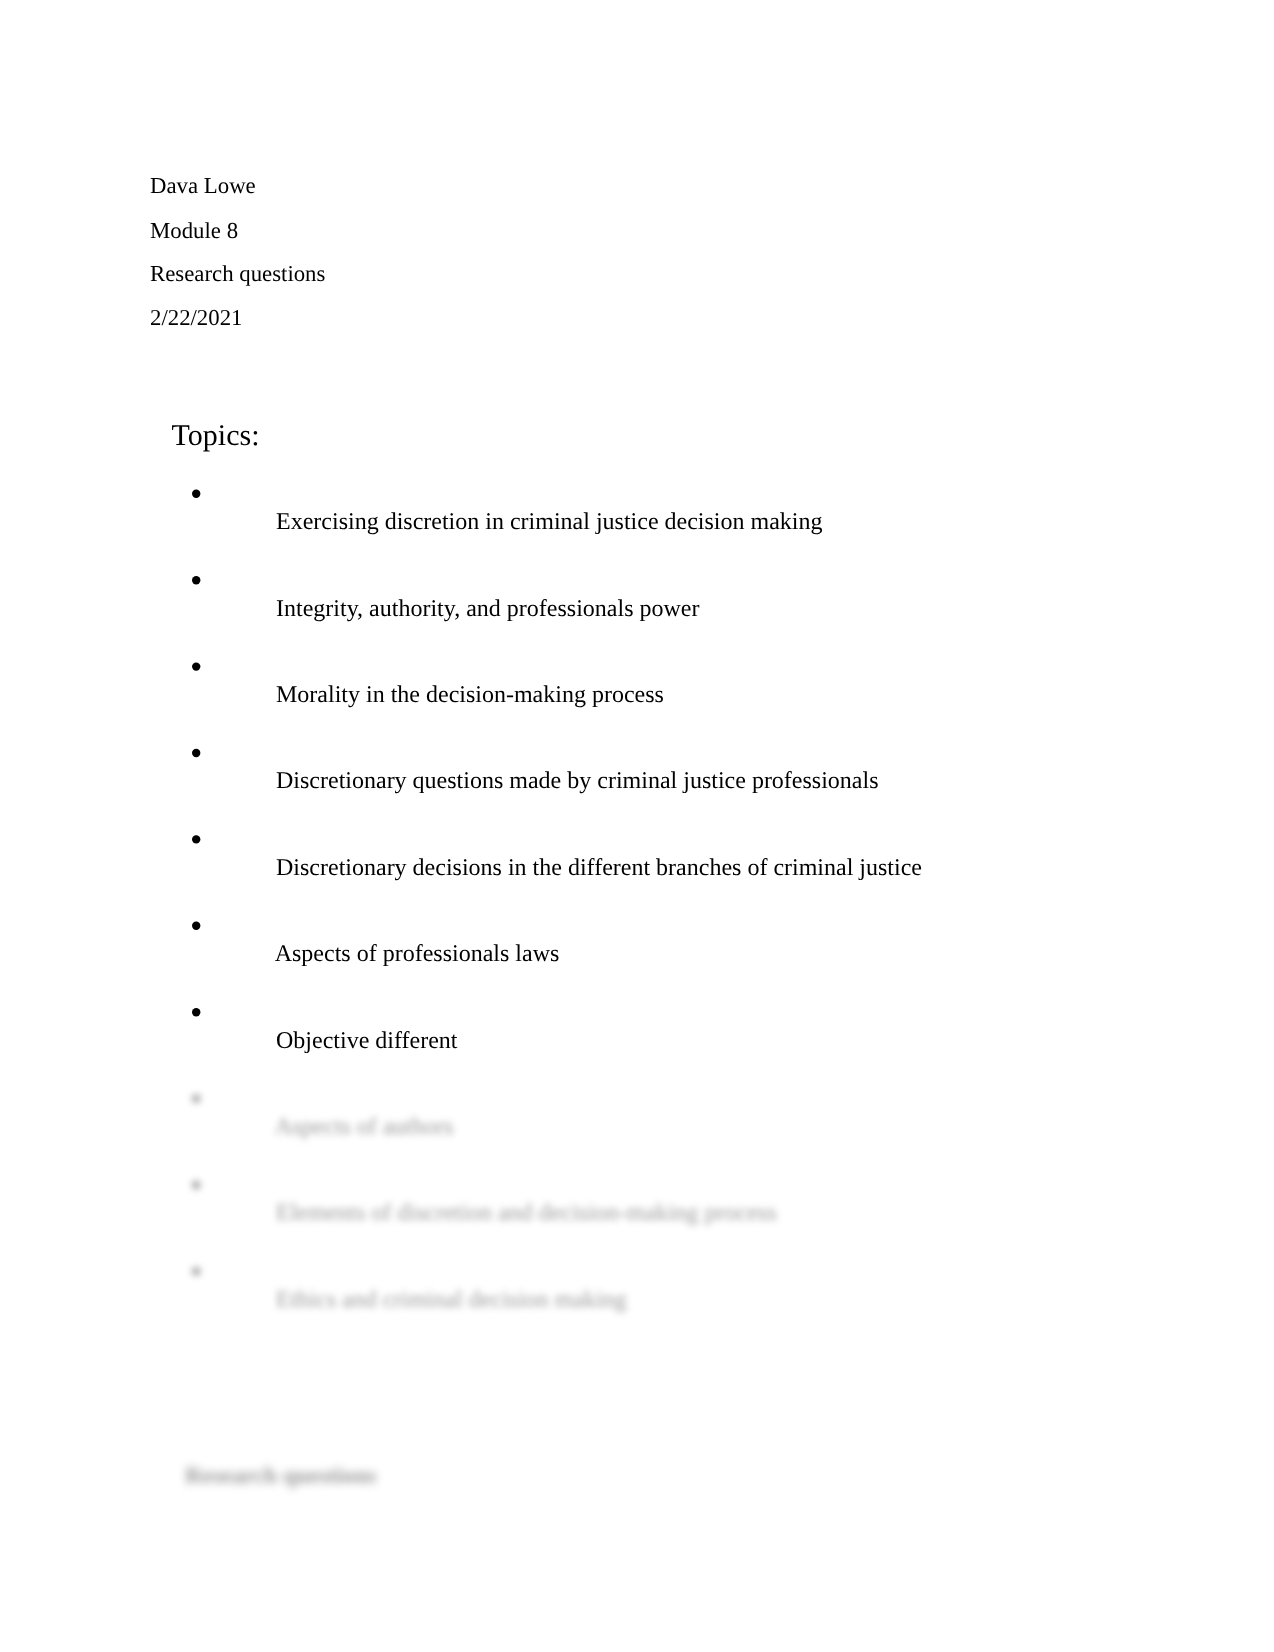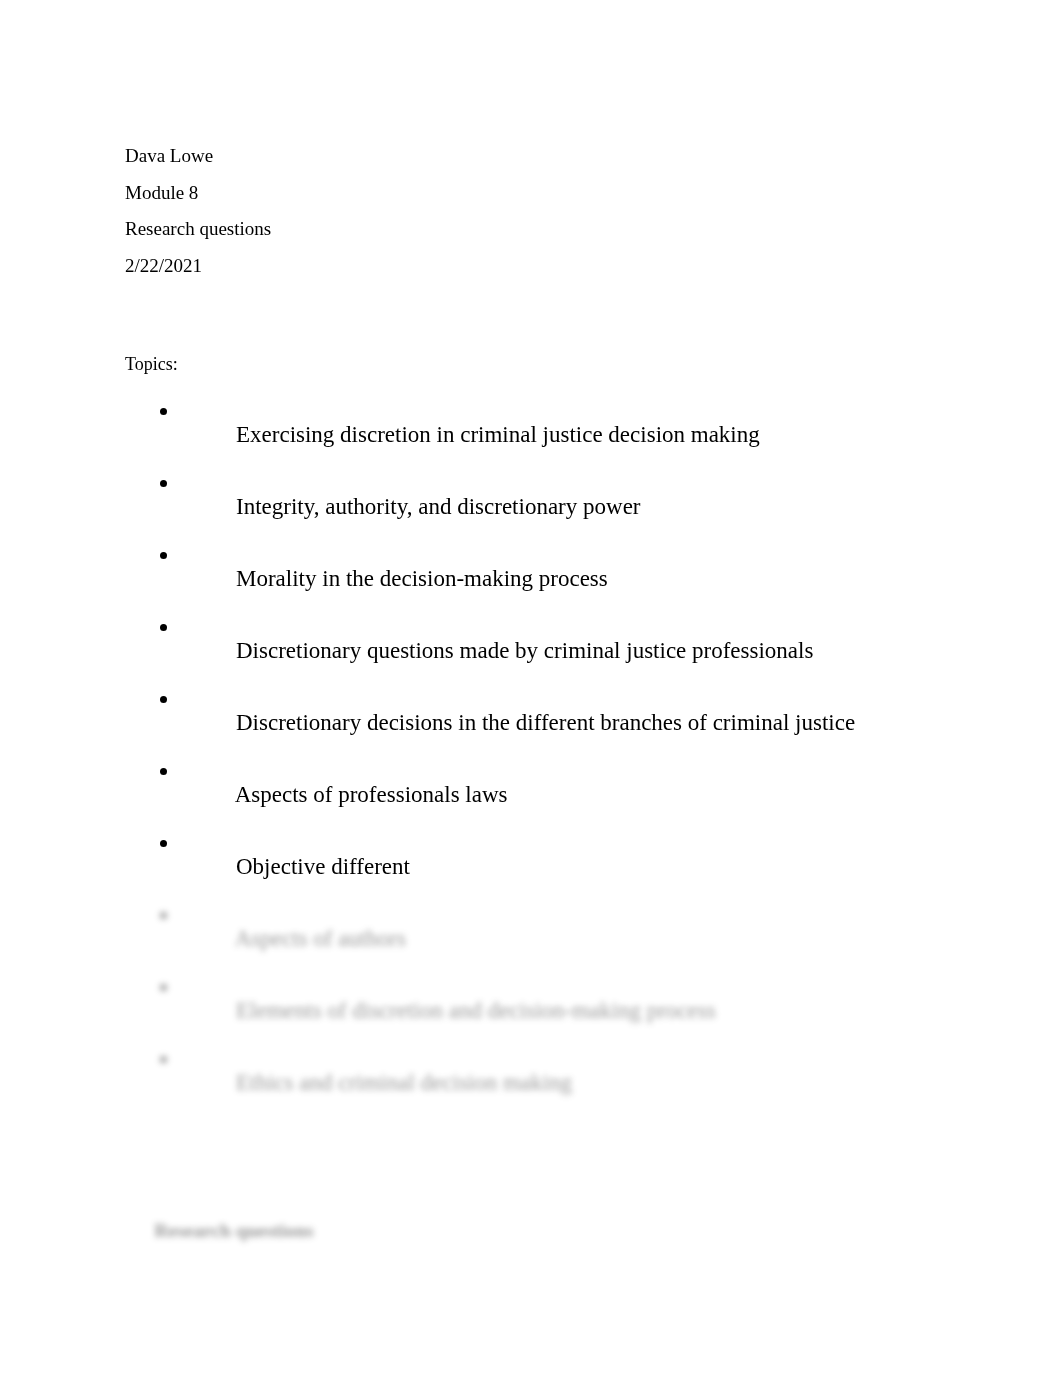--- a/index.html
+++ b/index.html
@@ -33,37 +33,38 @@
 
   
   .header-line {
     font-size: 19px;
     line-height: 36.5px;
     white-space: pre;
   }
 
   
   .section-label {
-    font-size: 18px;
+    font-size: 25px;
     line-height: 24px;
     margin-top: 68px;
     white-space: pre;
+    margin-left: 18px;
   }
 
   
   ul.topic-list {
     list-style: none;
     margin: 0;
     padding: 0;
     margin-top: 23px;
   }
   ul.topic-list > li {
     position: relative;
     padding-left: 65px;
-    font-size: 23px;
+    font-size: 20px;
     line-height: 24px;
     white-space: pre;
   }
   ul.topic-list > li::before {
     content: "";
     position: absolute;
     left: 35px;
     top: 9px;
     width: 7px;
     height: 7px;
@@ -111,21 +112,21 @@
       <div class="header-line">2/22/2021</div>
     </div>
 
     <div class="section-label">Topics:</div>
 
     <ul class="topic-list">
       <li>
         <span>Exercising discretion in criminal justice decision making</span>
       </li>
       <li>
-        <span>Integrity, authority, and discretionary power</span>
+        <span>Integrity, authority, and professionals power</span>
       </li>
       <li>
         <span>Morality in the decision-making process</span>
       </li>
       <li>
         <span>Discretionary questions made by criminal justice professionals</span>
       </li>
       <li>
         <span>Discretionary decisions in the different branches of criminal justice</span>
       </li>

